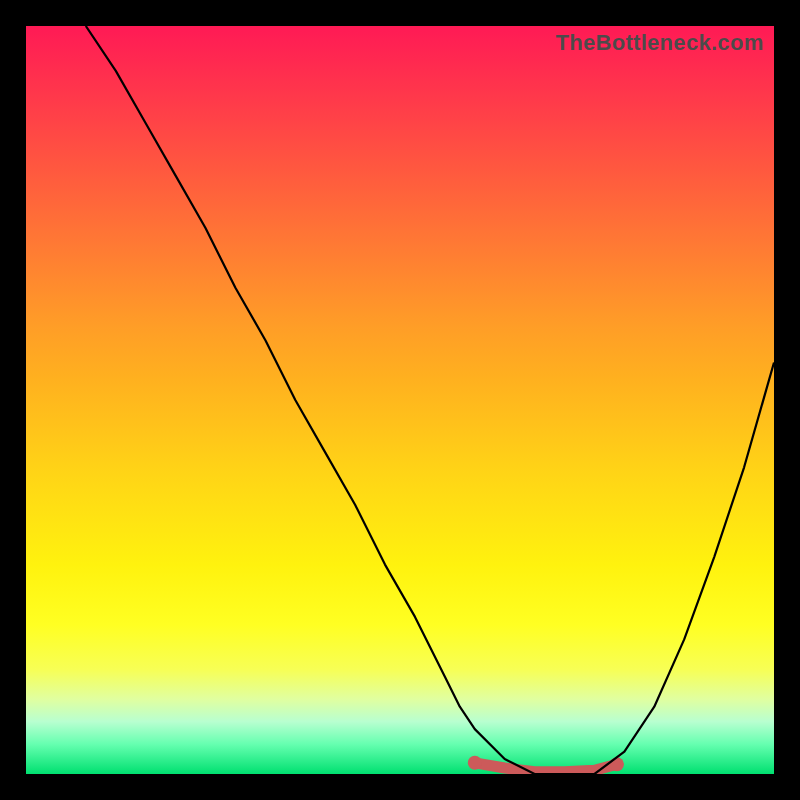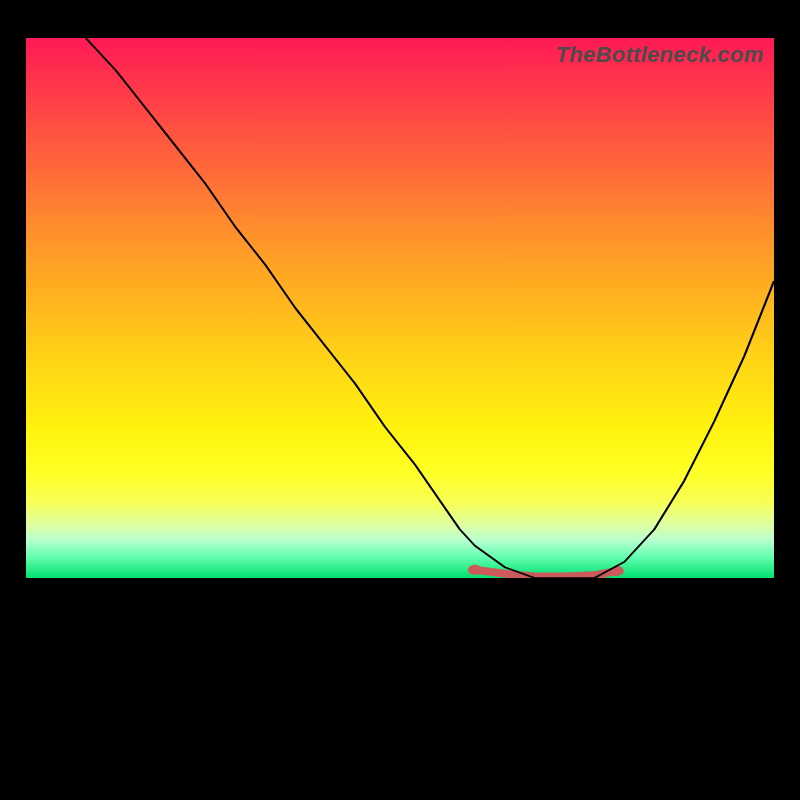--- a/index.html
+++ b/index.html
@@ -15,25 +15,24 @@
     position: absolute;
     left: 20px;
     top: 20px;
     width: 760px;
     height: 760px;
     background: #000;
   }
   .plot-area {
     position: absolute;
     left: 6px;
-    top: 18px;
+    top: 6px;
     width: 748px;
-    height: 540px;
+    height: 748px;
     overflow: hidden;
-    font-style: italic;
   }
   .gradient-bg {
     position: absolute;
     left: 0; top: 0; width: 100%; height: 100%;
     background: linear-gradient(
       to bottom,
       #ff1a55 0%,
       #ff3a4a 10%,
       #ff5b3e 20%,
       #ff7c33 30%,

